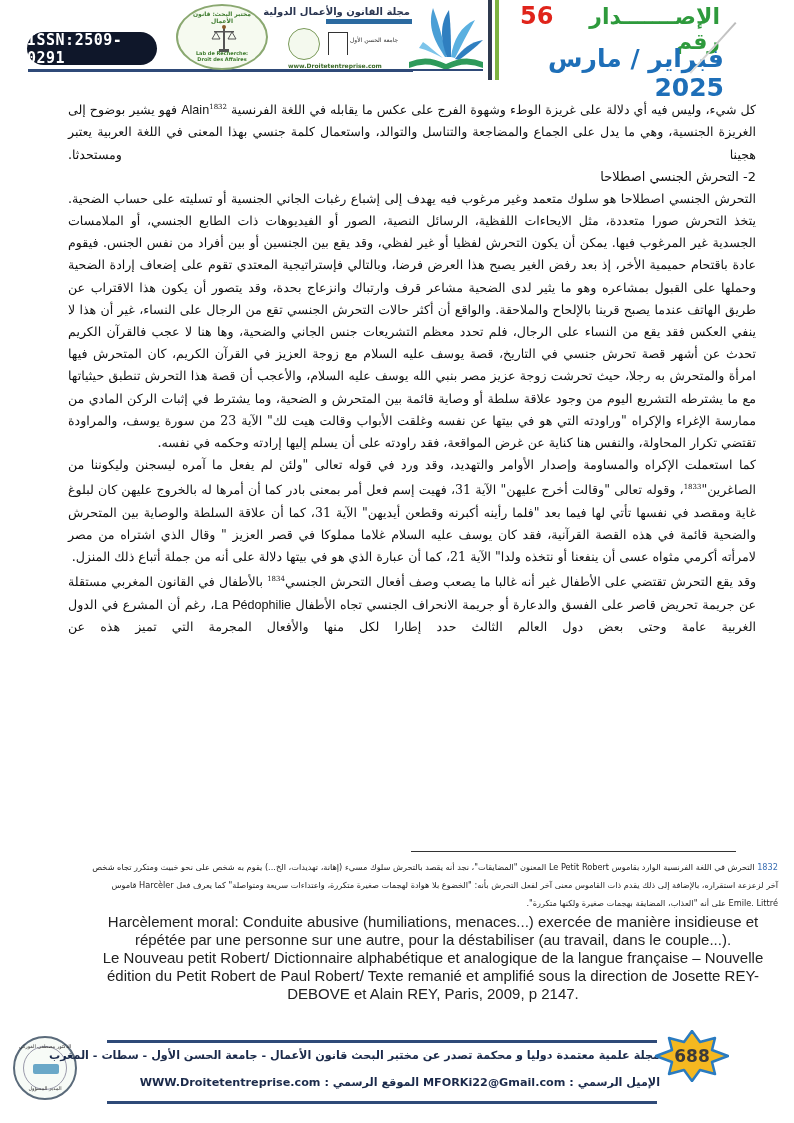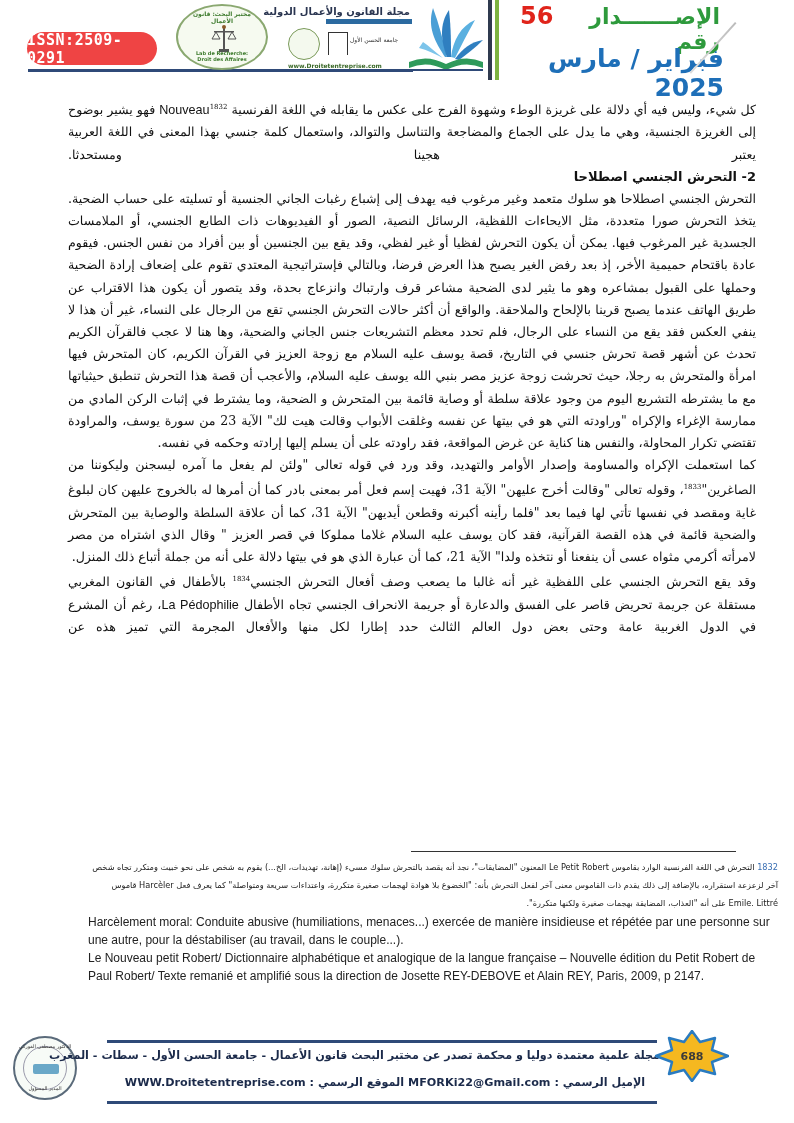--- a/index.html
+++ b/index.html
@@ -1,19 +1,19 @@
 <!DOCTYPE html>
 <html><head>
 <meta charset="utf-8">
 <style>
   html, body { margin: 0; padding: 0; background: #ffffff; }
   body { width: 794px; height: 1123px; position: relative; overflow: hidden; font-family: "DejaVu Sans", sans-serif; color: #111; }
 
   
-  .issn-pill { position: absolute; left: 27px; top: 32px; width: 130px; height: 33px; border-radius: 17px; background: #ef4444; color: #fff; font-family: "DejaVu Sans Mono", monospace; font-weight: bold; font-size: 15px; display: flex; align-items: center; justify-content: center; letter-spacing: 0.5px; }
+  .issn-pill { position: absolute; left: 27px; top: 32px; width: 130px; height: 33px; border-radius: 17px; background: #0f172a; color: #fff; font-family: "DejaVu Sans Mono", monospace; font-weight: bold; font-size: 15px; display: flex; align-items: center; justify-content: center; letter-spacing: 0.5px; }
   .header-rule { position: absolute; left: 28px; top: 69px; width: 385px; height: 3px; background: #2f4a78; }
   .lab-seal { position: absolute; left: 176px; top: 4px; width: 92px; height: 66px; border-radius: 50%; border: 2px solid #8aa870; background: #f6faf0; box-sizing: border-box; }
   .lab-seal .ring-text { position: absolute; left: 8px; top: 4px; right: 8px; font-size: 6px; color: #3c7a2c; text-align: center; font-weight: bold; }
   .lab-seal .scales { position: absolute; left: 33px; top: 18px; width: 26px; height: 30px; }
   .lab-seal .ring-bottom { position: absolute; left: 10px; bottom: 6px; right: 10px; font-size: 5px; color: #3c7a2c; text-align: center; font-weight: bold; }
 
   .journal-logo { position: absolute; left: 284px; top: 4px; width: 128px; height: 66px; }
   .journal-logo .jtitle { position: absolute; right: 2px; top: 2px; font-size: 10px; font-weight: bold; color: #2a3550; white-space: nowrap; direction: rtl; }
   .journal-logo .jbar { position: absolute; left: 42px; top: 15px; width: 86px; height: 5px; background: #2b6aa0; }
   .journal-logo .mini-seal { position: absolute; left: 4px; top: 24px; width: 30px; height: 30px; border-radius: 50%; border: 1px solid #7a9a5a; background: #f4f9ee; }
@@ -30,46 +30,46 @@
   .issue-line { position: absolute; left: 520px; top: 2px; width: 200px; height: 32px; display: flex; direction: rtl; align-items: baseline; justify-content: flex-start; font-weight: bold; font-size: 22px; }
   .issue-label { color: #2e9a3c; font-family: "DejaVu Sans", sans-serif; }
   .issue-num { color: #e0241b; font-size: 24px; margin-right: 0; }
   .date-line { position: absolute; left: 504px; top: 44px; width: 220px; height: 36px; direction: rtl; text-align: right; font-weight: bold; font-size: 25px; color: #1e6fb8; }
   .diag-line { position: absolute; left: 735px; top: 22px; width: 2px; height: 68px; background: linear-gradient(#bbb,#ddd); transform: rotate(42deg); transform-origin: top left; }
 
   
   .content { position: absolute; left: 68px; top: 96px; width: 688px; direction: rtl; text-align: justify; font-family: "DejaVu Serif", serif; font-size: 12.6px; line-height: 22.2px; color: #111; }
   .content p { margin: 0; text-align-last: right; }
   .content p.just { text-align-last: justify; }
-  .content h3 { margin: 0; font-size: 13px; font-weight: bold; font-family: "DejaVu Sans", sans-serif; line-height: 22px; }
+  .content h3 { margin: 0; font-size: 13px; font-weight: normal; font-family: "DejaVu Sans", sans-serif; line-height: 22px; }
   .content sup { font-size: 7px; }
   .content .latin { font-family: "Liberation Sans", sans-serif; }
 
   
   .fn-rule { position: absolute; left: 411px; top: 851px; width: 325px; height: 1px; background: #333; }
   .footnotes { position: absolute; left: 66px; top: 858px; width: 690px; direction: rtl; font-family: "DejaVu Sans", sans-serif; font-size: 8.2px; line-height: 18.2px; color: #222; margin-left: 22px; }
   .footnotes p { margin: 0; }
   .fn-num { color: #3a6fb3; }
-  .fn-fr { direction: ltr; text-align: left; font-family: "Liberation Sans", sans-serif; font-size: 12px; }
+  .fn-fr { direction: ltr; text-align: center; font-family: "Liberation Sans", sans-serif; font-size: 15px; }
 
   
   .footer-seal { position: absolute; left: 13px; top: 1036px; width: 64px; height: 64px; border-radius: 50%; border: 2px solid #5a6a7a; background: #f7fbf7; box-sizing: border-box; }
   .footer-seal .inner { position: absolute; left: 8px; top: 8px; right: 8px; bottom: 8px; border-radius: 50%; border: 1px solid #99a; }
   .footer-seal .t1 { position: absolute; left: 0; right: 0; top: 5px; font-size: 5px; text-align: center; color: #333; }
   .footer-seal .t2 { position: absolute; left: 0; right: 0; bottom: 7px; font-size: 5px; text-align: center; color: #333; }
   .footer-seal .mid { position: absolute; left: 18px; top: 26px; width: 26px; height: 10px; background: #6aa8c8; border-radius: 2px; }
 
   .footer-rule-top { position: absolute; left: 107px; top: 1040px; width: 550px; height: 3px; background: #2f4a78; }
   .footer-rule-bot { position: absolute; left: 107px; top: 1101px; width: 550px; height: 3px; background: #2f4a78; }
   .footer-line1 { position: absolute; left: 110px; top: 1049px; width: 550px; direction: rtl; text-align: right; font-family: "DejaVu Sans", sans-serif; font-size: 11.2px; font-weight: bold; color: #1b2a4a; white-space: nowrap; }
-  .footer-line2 { position: absolute; left: 110px; top: 1076px; width: 550px; direction: rtl; text-align: center; font-family: "DejaVu Sans", sans-serif; font-size: 11.2px; font-weight: bold; color: #1b2a4a; white-space: nowrap; }
+  .footer-line2 { position: absolute; left: 110px; top: 1076px; width: 550px; direction: rtl; text-align: right; font-family: "DejaVu Sans", sans-serif; font-size: 11.2px; font-weight: bold; color: #1b2a4a; white-space: nowrap; }
   .footer-line2 .ltr { direction: ltr; unicode-bidi: embed; }
 
   .page-star { position: absolute; left: 655px; top: 1030px; width: 74px; height: 52px; }
-  .page-num { position: absolute; left: 655px; top: 1030px; width: 74px; height: 52px; display: flex; align-items: center; justify-content: center; font-family: "DejaVu Sans", sans-serif; font-weight: bold; font-size: 11px; color: #3a3a3a; }
+  .page-num { position: absolute; left: 655px; top: 1030px; width: 74px; height: 52px; display: flex; align-items: center; justify-content: center; font-family: "DejaVu Sans", sans-serif; font-weight: bold; font-size: 17px; color: #3a3a3a; }
 </style>
 </head>
 <body>
 
 <div class="issn-pill">ISSN:2509-0291</div>
 <div class="header-rule"></div>
 
 <div class="lab-seal">
   <div class="ring-text">مختبر البحث: قانون الأعمال</div>
   <svg class="scales" viewBox="0 0 26 30">
@@ -109,30 +109,30 @@
 <div class="issue-line">
   <span class="issue-label">الإصـــــــدار رقم</span>
   <span class="issue-num">56</span>
 </div>
 <div class="date-line">فبراير / مارس 2025</div>
 <div class="diag-line"></div>
 
 <div class="content">
   <p class="just">
     <span>كل شيء، وليس فيه أي دلالة على غريزة الوطء وشهوة الفرج على عكس ما يقابله في اللغة الفرنسية</span>
-    <span class="latin">Nouveau</span><sup>1832</sup>
+    <span class="latin">Alain</span><sup>1832</sup>
     <span>فهو يشير بوضوح إلى الغريزة الجنسية، وهي ما يدل على الجماع والمضاجعة والتناسل والتوالد، واستعمال كلمة جنسي بهذا المعنى في اللغة العربية يعتبر هجينا ومستحدثا.</span>
   </p>
   <h3>2- التحرش الجنسي اصطلاحا</h3>
   <p>التحرش الجنسي اصطلاحا هو سلوك متعمد وغير مرغوب فيه يهدف إلى إشباع رغبات الجاني الجنسية أو تسليته على حساب الضحية. يتخذ التحرش صورا متعددة، مثل الايحاءات اللفظية، الرسائل النصية، الصور أو الفيديوهات ذات الطابع الجنسي، أو الملامسات الجسدية غير المرغوب فيها. يمكن أن يكون التحرش لفظيا أو غير لفظي، وقد يقع بين الجنسين أو بين أفراد من نفس الجنس. فيقوم عادة باقتحام حميمية الأخر، إذ بعد رفض الغير يصبح هذا العرض فرضا، وبالتالي فإستراتيجية المعتدي تقوم على إضعاف إرادة الضحية وحملها على القبول بمشاعره وهو ما يثير لدى الضحية مشاعر قرف وارتباك وانزعاج بحدة، وقد يتصور أن يكون هذا الاقتراب عن طريق الهاتف عندما يصبح قرينا بالإلحاح والملاحقة. والواقع أن أكثر حالات التحرش الجنسي تقع من الرجال على النساء، غير أن هذا لا ينفي العكس فقد يقع من النساء على الرجال، فلم تحدد معظم التشريعات جنس الجاني والضحية، وها هنا لا عجب فالقرآن الكريم تحدث عن أشهر قصة تحرش جنسي في التاريخ، قصة يوسف عليه السلام مع زوجة العزيز في القرآن الكريم، كان المتحرش فيها امرأة والمتحرش به رجلا، حيث تحرشت زوجة عزيز مصر بنبي الله يوسف عليه السلام، والأعجب أن قصة هذا التحرش تنطبق حيثياتها مع ما يشترطه التشريع اليوم من وجود علاقة سلطة أو وصاية قائمة بين المتحرش و الضحية، وما يشترط في إثبات الركن المادي من ممارسة الإغراء والإكراه "وراودته التي هو في بيتها عن نفسه وغلقت الأبواب وقالت هيت لك" الآية 23 من سورة يوسف، والمراودة تقتضي تكرار المحاولة، والنفس هنا كناية عن غرض المواقعة، فقد راودته على أن يسلم إليها إرادته وحكمه في نفسه.</p>
   <p>
     <span>كما استعملت الإكراه والمساومة وإصدار الأوامر والتهديد، وقد ورد في قوله تعالى "ولئن لم يفعل ما آمره ليسجنن وليكوننا من الصاغرين"</span><sup>1833</sup><span>، وقوله تعالى "وقالت أخرج عليهن" الآية 31، فهيت إسم فعل أمر بمعنى بادر كما أن أمرها له بالخروج عليهن كان لبلوغ غاية ومقصد في نفسها تأتي لها فيما بعد "فلما رأينه أكبرنه وقطعن أيديهن" الآية 31، كما أن علاقة السلطة والوصاية بين المتحرش والضحية قائمة في هذه القصة القرآنية، فقد كان يوسف عليه السلام غلاما مملوكا في قصر العزيز " وقال الذي اشتراه من مصر لامرأته أكرمي مثواه عسى أن ينفعنا أو نتخذه ولدا" الآية 21، كما أن عبارة الذي هو في بيتها دلالة على أنه من جملة أتباع ذلك المنزل.</span>
   </p>
   <p class="just">
-    <span>وقد يقع التحرش الجنسي على اللفظية غير أنه غالبا ما يصعب وصف أفعال التحرش الجنسي</span><sup>1834</sup>
+    <span>وقد يقع التحرش تقتضي على الأطفال غير أنه غالبا ما يصعب وصف أفعال التحرش الجنسي</span><sup>1834</sup>
     <span>بالأطفال في القانون المغربي مستقلة عن جريمة تحريض قاصر على الفسق والدعارة أو جريمة الانحراف الجنسي تجاه الأطفال</span>
     <span class="latin">La Pédophilie</span><span>، رغم أن المشرع في الدول الغربية عامة وحتى بعض دول العالم الثالث حدد إطارا لكل منها والأفعال المجرمة التي تميز هذه عن</span>
   </p>
 </div>
 
 <div class="fn-rule"></div>
 <div class="footnotes">
   <p>
     <span class="fn-num">1832</span>
     <span>التحرش في اللغة الفرنسية الوارد بقاموس Le Petit Robert المعنون "المضايقات"، نجد أنه يقصد بالتحرش سلوك مسيء (إهانة، تهديدات، الخ...) يقوم به شخص على نحو خبيث ومتكرر تجاه شخص آخر لزعزعة استقراره، بالإضافة إلى ذلك يقدم ذات القاموس معنى آخر لفعل التحرش بأنه: "الخضوع بلا هوادة لهجمات صغيرة متكررة، واعتداءات سريعة ومتواصلة" كما يعرف فعل Harcèler قاموس Emile. Littré على أنه "العذاب، المضايقة بهجمات صغيرة ولكنها متكررة".</span>

